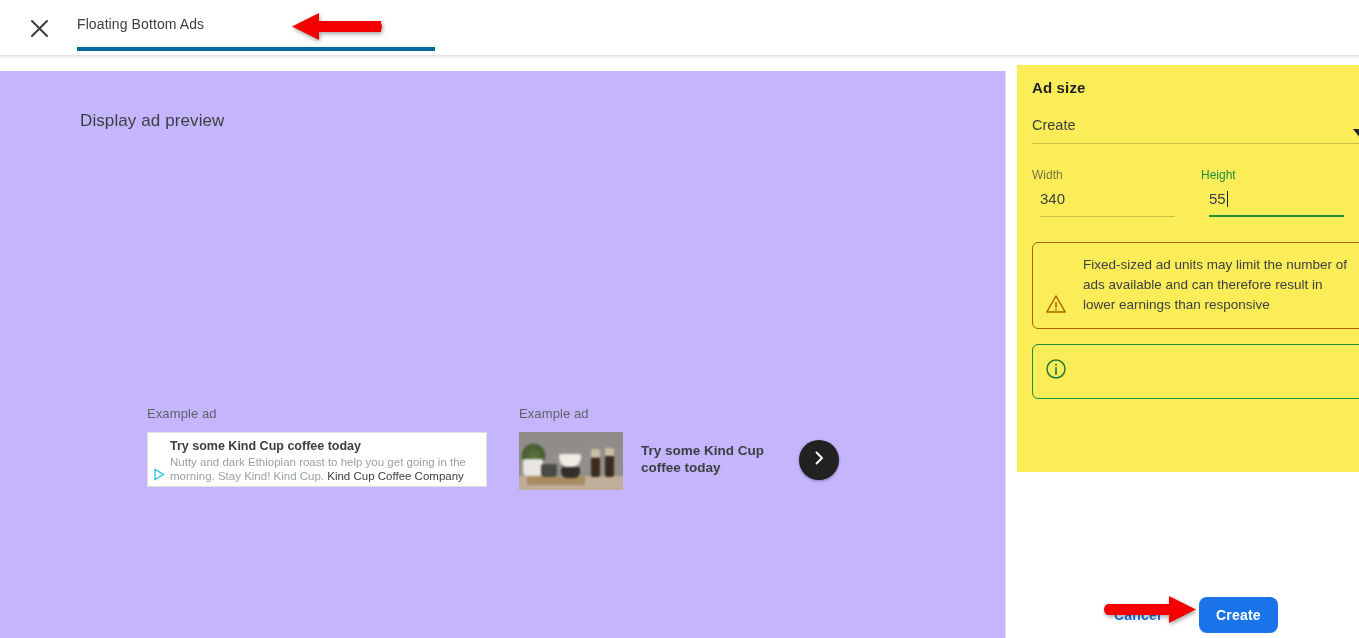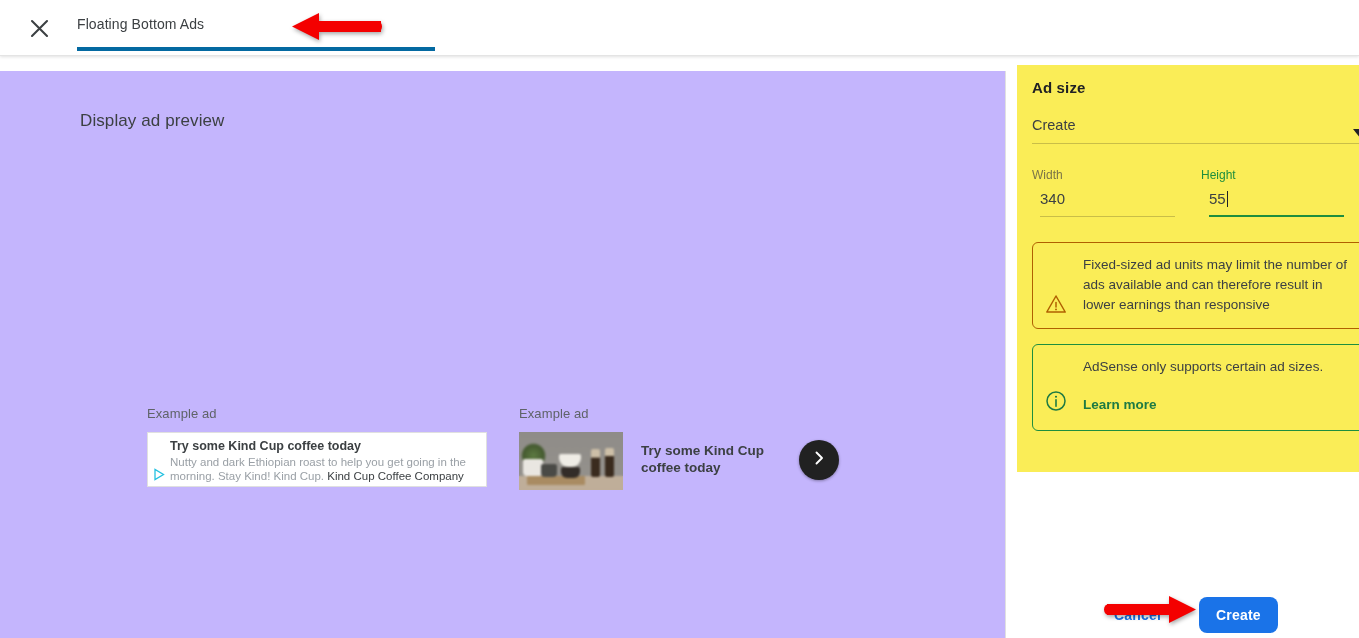--- a/index.html
+++ b/index.html
@@ -446,24 +446,20 @@
     </div>
 
     <div class="notice info">
       <span class="notice-icon">
         <svg width="22" height="22" viewBox="0 0 22 22">
           <circle cx="11" cy="11" r="9" fill="none" stroke="#1e7a43" stroke-width="1.5"></circle>
           <circle cx="11" cy="6.7" r="1.05" fill="#1e7a43"></circle>
           <path d="M11 9.8 L11 16.2" stroke="#1e7a43" stroke-width="1.6" stroke-linecap="round"></path>
         </svg>
       </span>
-      <div>
-        <div class="notice-text">AdSense only supports certain ad sizes.</div>
-        <a class="learn-more">Learn more</a>
-      </div>
     </div>
   </div>
 
   <div class="cancel-btn">Cancel</div>
 
   <button class="create-btn">Create</button>
 </div>
 
 <div class="arrow arrow-title">
   <svg width="90" height="31" viewBox="0 0 90 31">

